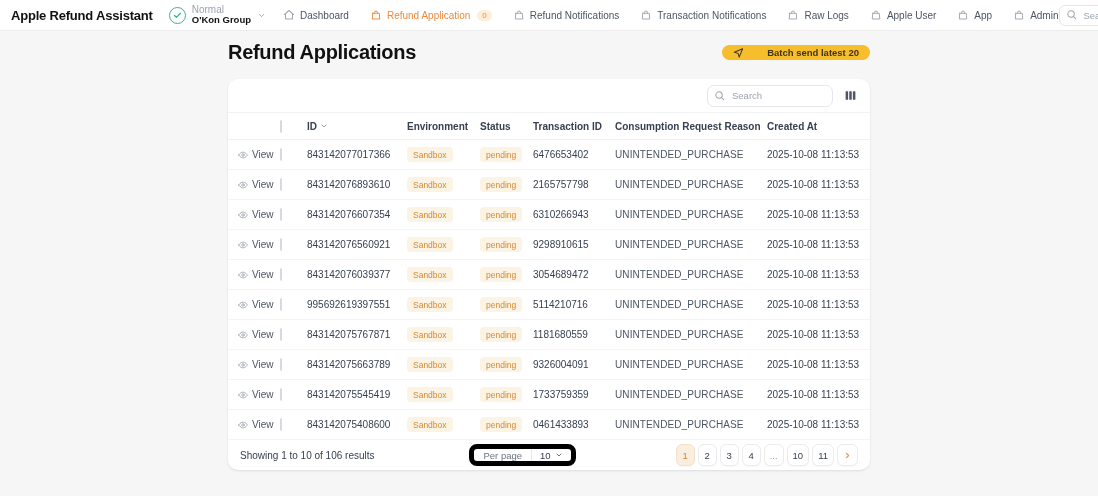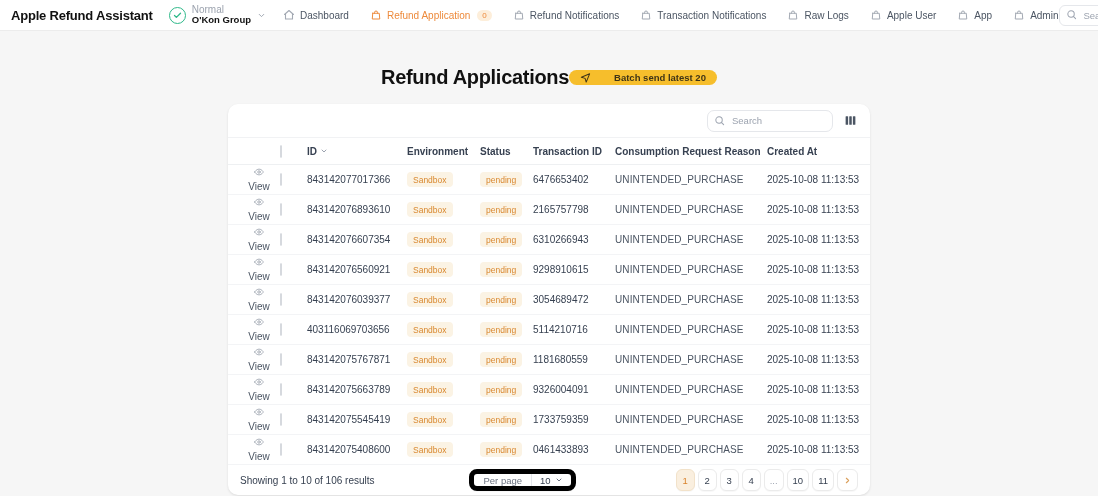--- a/index.html
+++ b/index.html
@@ -33,21 +33,21 @@
   .nav-right { margin-left:auto; display:flex; align-items:center; gap:11px; }
   .nav-search { position:relative; }
   .nav-search input { width:124px; height:21px; border:1px solid #e5e7eb; border-radius:6px;
                       padding:0 6px 0 24px; font-size:9.5px; color:#374151; outline:none;
                       font-family:"Liberation Sans", sans-serif; background:#fff; }
   .nav-search input::placeholder { color:#9ca3af; }
   .search-glyph { position:absolute; left:7px; top:4.5px; width:11px; height:11px; color:#9ca3af; }
 
   
   .content { width:642px; margin:0 auto; }
-  .title-row { display:flex; align-items:center; justify-content:center; margin-top:35px; }
+  .title-row { display:flex; align-items:center; justify-content:space-between; margin-top:10px; }
   .page-title { font-size:20px; font-weight:bold; color:#111; letter-spacing:-.3px; }
   .batch-btn { background:#f6be2c; border:none; border-radius:8px; height:15px;
                padding:7px 11px; display:flex; align-items:center; gap:23px; font-size:9.5px;
                color:#3f3416; font-weight:bold; cursor:pointer; font-family:"Liberation Sans", sans-serif; }
   .batch-btn svg { width:11px; height:11px; }
 
   .card { margin-top:15px; background:#fff; border-radius:10px;
           box-shadow:0 1px 3px rgba(0,0,0,.07), 0 1px 2px rgba(0,0,0,.04); }
 
   .toolbar { height:33px; display:flex; align-items:center; justify-content:flex-end;
@@ -62,21 +62,21 @@
   .cols-btn svg { width:13px; height:13px; margin:auto; }
 
   .t-head, .t-row { display:grid;
       grid-template-columns:42px 27px 100px 73px 53px 82px 152px 1fr;
       align-items:center; padding:0 10px; }
   .t-head { height:28px; border-top:1px solid #f1f2f4; border-bottom:1px solid #eef0f2;
             font-size:10px; font-weight:bold; color:#374151; }
   .th-id { display:flex; align-items:center; gap:3px; cursor:pointer; }
   .th-id svg { width:8px; height:8px; color:#9ca3af; }
   .t-row { height:30px; border-bottom:1px solid #f3f4f6; font-size:10px; color:#374151; }
-  .c-view { display:flex; align-items:center; gap:4px; color:#4b5563; cursor:pointer;flex-direction:column; }
+  .c-view { display:flex; align-items:center; gap:4px; color:#4b5563; cursor:pointer; }
   .c-view svg { width:10px; height:10px; color:#9ca3af; }
   .checkbox { width:11px; height:11px; border:1px solid #d6d9de; border-radius:3.5px;
               background:#fff; cursor:pointer; }
   .badge { display:inline-block; padding:2.5px 6px; border-radius:4px; background:#fbf3e4;
            color:#d9882f; font-size:8.5px; }
   .c-reason { color:#4b5563; letter-spacing:.1px; }
 
   .t-footer { height:30px; display:flex; align-items:center; padding:0 12px; }
   .summary { font-size:10px; color:#374151; }
   .per-page { margin-left:auto; display:flex; align-items:center; height:22px;
@@ -349,21 +349,21 @@
           <div class="c-view">
             <span style="display:flex">
               <svg viewBox="0 0 24 24" fill="none" stroke="currentColor" stroke-width="2" stroke-linecap="round" stroke-linejoin="round">
                 <path d="M1.5 12S5.5 5 12 5s10.5 7 10.5 7-4 7-10.5 7S1.5 12 1.5 12z"></path>
                 <circle cx="12" cy="12" r="3"></circle>
               </svg>
             </span>
             <span>View</span>
           </div>
           <div><span class="checkbox"></span></div>
-          <div>403116069703656</div>
+          <div>995692619397551</div>
           <div><span class="badge">Sandbox</span></div>
           <div><span class="badge">pending</span></div>
           <div>5114210716</div>
           <div class="c-reason">UNINTENDED_PURCHASE</div>
           <div>2025-10-08 11:13:53</div>
         </div>
         <div class="t-row">
           <div class="c-view">
             <span style="display:flex">
               <svg viewBox="0 0 24 24" fill="none" stroke="currentColor" stroke-width="2" stroke-linecap="round" stroke-linejoin="round">

